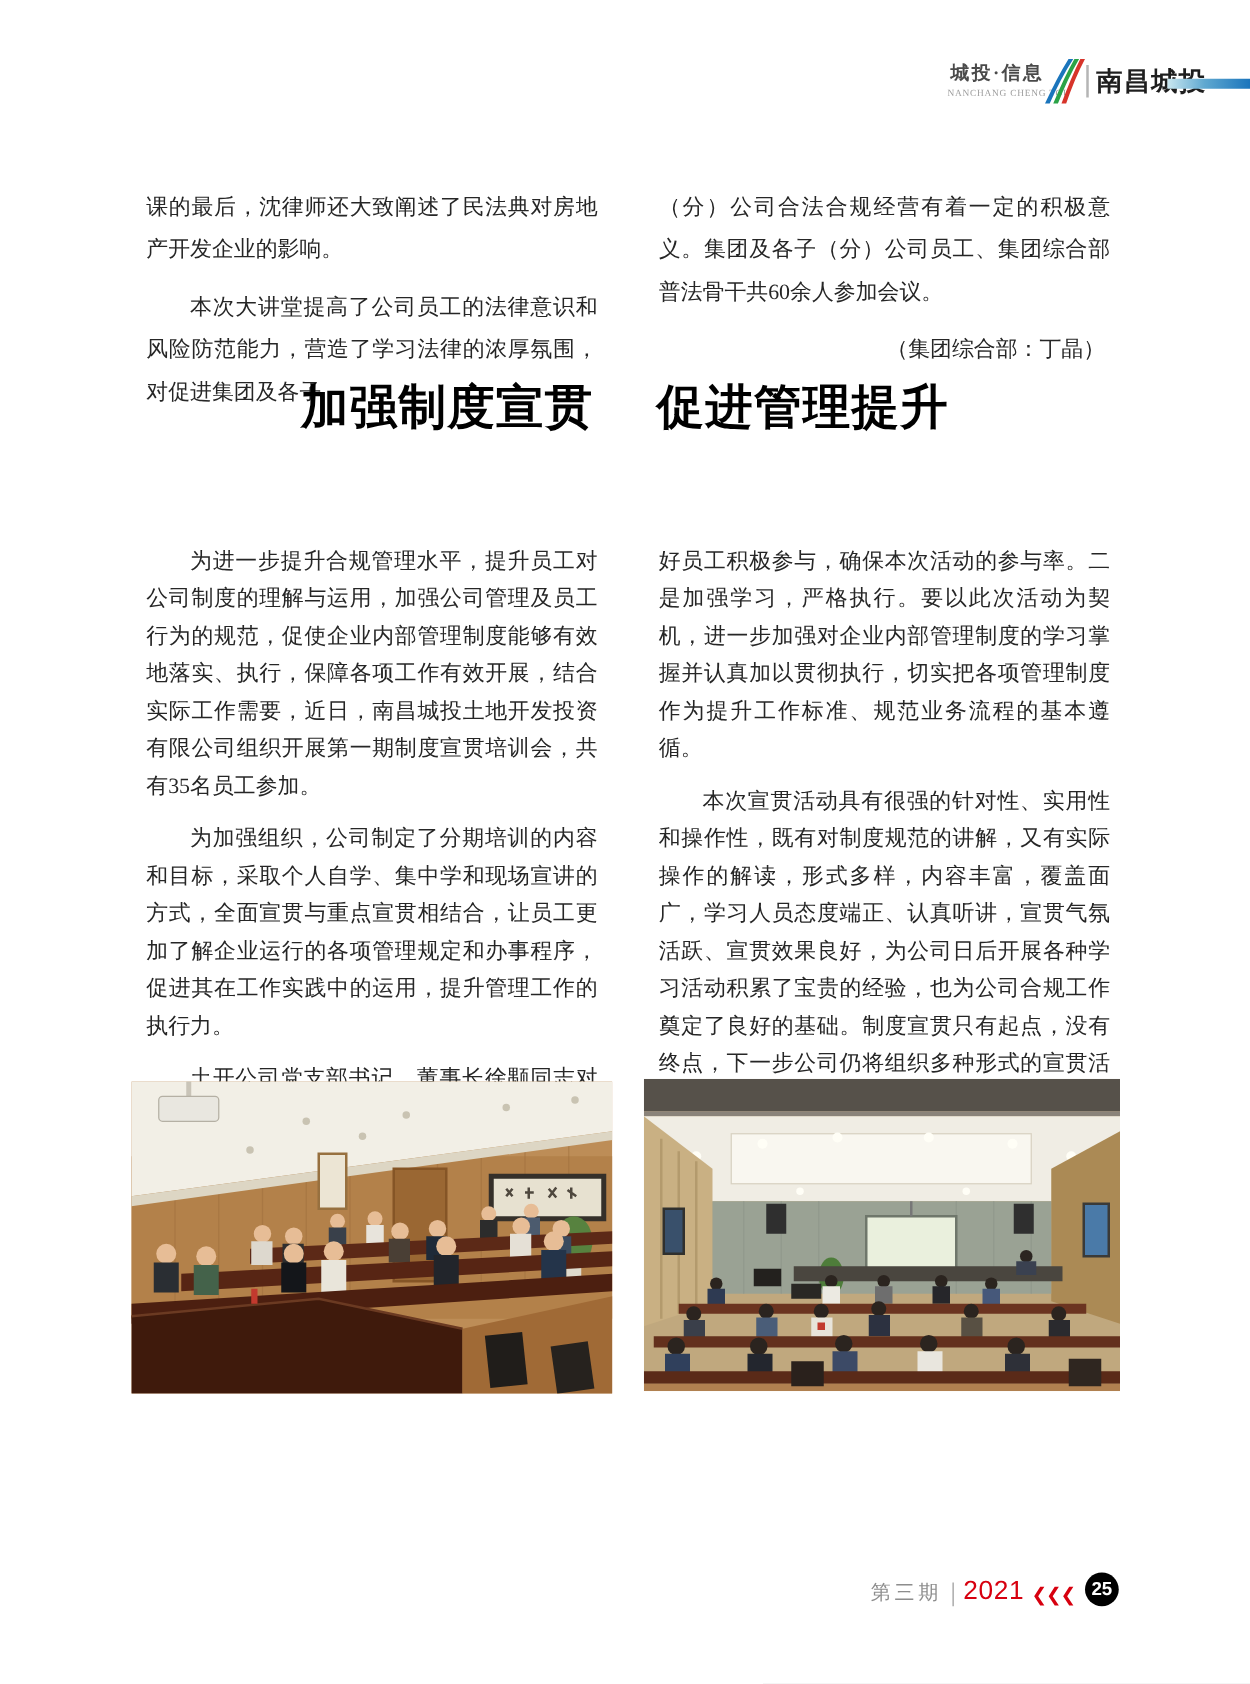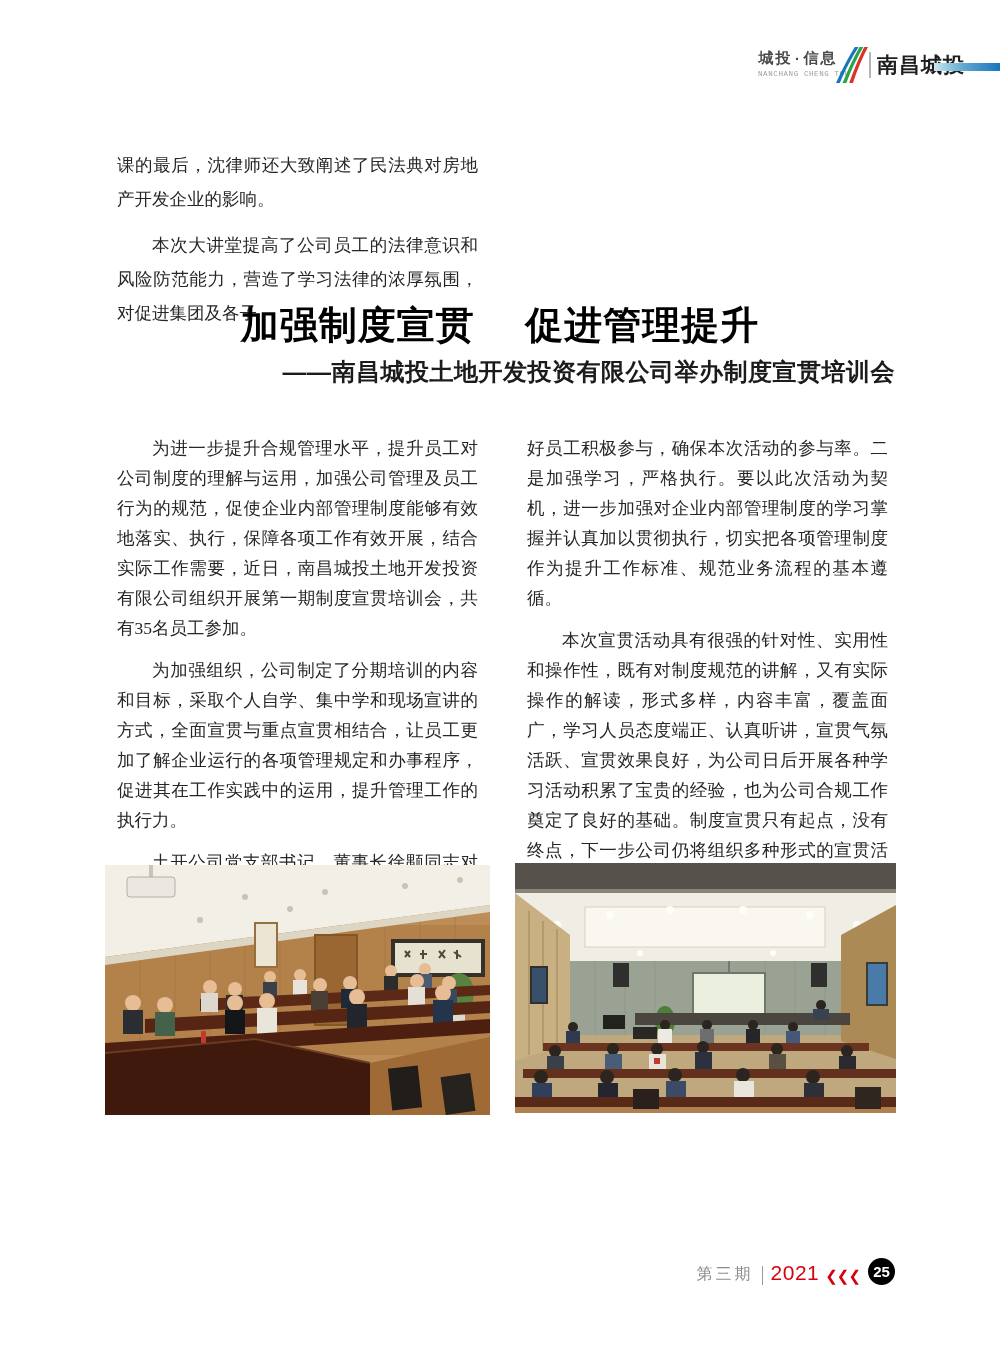--- a/index.html
+++ b/index.html
@@ -4,21 +4,21 @@
 <style>
   html,body { margin:0; padding:0; background:#e8e8e8; }
   .page {
     position:relative; width:1000px; height:1347px; margin:0 auto;
     background:#ffffff; overflow:hidden;
     font-family:"Liberation Serif","DejaVu Serif",serif; color:#2b2b2b;
   }
 
   
   .logo-block { position:absolute; left:758px; top:49px; width:80px; text-align:center;
-    font-family:Liberation Mono, monospace; }
+    font-family:Liberation Serif, serif; }
   .logo-title { font-size:15px; font-weight:bold; color:#4a4a4a; letter-spacing:2px; white-space:nowrap; }
   .logo-sub { font-size:7.5px; color:#9c9c9c; letter-spacing:0.6px; margin-top:2px; white-space:nowrap; }
   .swoosh { position:absolute; left:836px; top:46px; }
   .head-divider { position:absolute; left:869px; top:52px; width:2px; height:26px; background:#b5b5b5; }
   .masthead { position:absolute; left:877px; top:51px; font-family:"Liberation Sans","DejaVu Sans",sans-serif;
     font-size:21px; font-weight:bold; color:#1e1e1e; letter-spacing:1px; white-space:nowrap; }
   .header-bar { position:absolute; left:934px; top:63px; width:66px; height:8px;
     background:linear-gradient(90deg,#c9e7f0 0%,#5fa8d0 45%,#1b75bc 100%); }
 
   
@@ -74,24 +74,25 @@
   </div>
   <div class="head-divider"></div>
   <div class="masthead">南昌城投</div>
   <div class="header-bar"></div>
 
   <div class="col prev-left">
     <p>课的最后，沈律师还大致阐述了民法典对房地产开发企业的影响。</p>
     <p class="indent">本次大讲堂提高了公司员工的法律意识和风险防范能力，营造了学习法律的浓厚氛围，对促进集团及各子</p>
   </div>
   <div class="col prev-right">
+    <p>（分）公司合法合规经营有着一定的积极意义。集团及各子（分）公司员工、集团综合部普法骨干共60余人参加会议。</p>
+    <p class="byline">（集团综合部：丁晶）</p>
   </div>
 
   <div class="article-title">加强制度宣贯　 促进管理提升</div>
-  <div class="article-subtitle">——南昌城投土地开发投资有限公司举办制度宣贯培训会</div>
 
   <div class="col body-left">
     <p class="indent">为进一步提升合规管理水平，提升员工对公司制度的理解与运用，加强公司管理及员工行为的规范，促使企业内部管理制度能够有效地落实、执行，保障各项工作有效开展，结合实际工作需要，近日，南昌城投土地开发投资有限公司组织开展第一期制度宣贯培训会，共有35名员工参加。</p>
     <p class="indent">为加强组织，公司制定了分期培训的内容和目标，采取个人自学、集中学和现场宣讲的方式，全面宣贯与重点宣贯相结合，让员工更加了解企业运行的各项管理规定和办事程序，促进其在工作实践中的运用，提升管理工作的执行力。</p>
     <p class="indent">土开公司党支部书记、董事长徐颙同志对制度宣贯工作提出了两点要求:一是高度重视，精心组织。强调各部门负责人要按照此次活动要求，精心准备好宣讲内容，确保制度内容宣讲到位；同时，各部门要认真组织</p>
   </div>
   <div class="col body-right">
     <p>好员工积极参与，确保本次活动的参与率。二是加强学习，严格执行。要以此次活动为契机，进一步加强对企业内部管理制度的学习掌握并认真加以贯彻执行，切实把各项管理制度作为提升工作标准、规范业务流程的基本遵循。</p>
     <p class="indent">本次宣贯活动具有很强的针对性、实用性和操作性，既有对制度规范的讲解，又有实际操作的解读，形式多样，内容丰富，覆盖面广，学习人员态度端正、认真听讲，宣贯气氛活跃、宣贯效果良好，为公司日后开展各种学习活动积累了宝贵的经验，也为公司合规工作奠定了良好的基础。制度宣贯只有起点，没有终点，下一步公司仍将组织多种形式的宣贯活动，让制度宣贯成为一种常态。</p>
     <p class="byline">（公司员工：曾红）</p>

